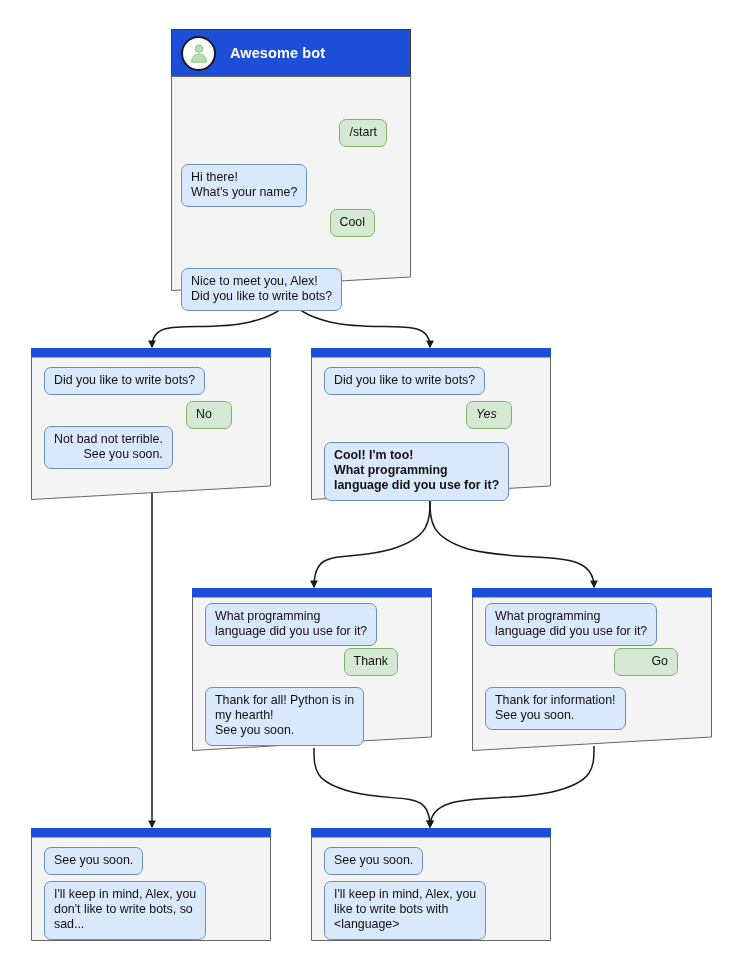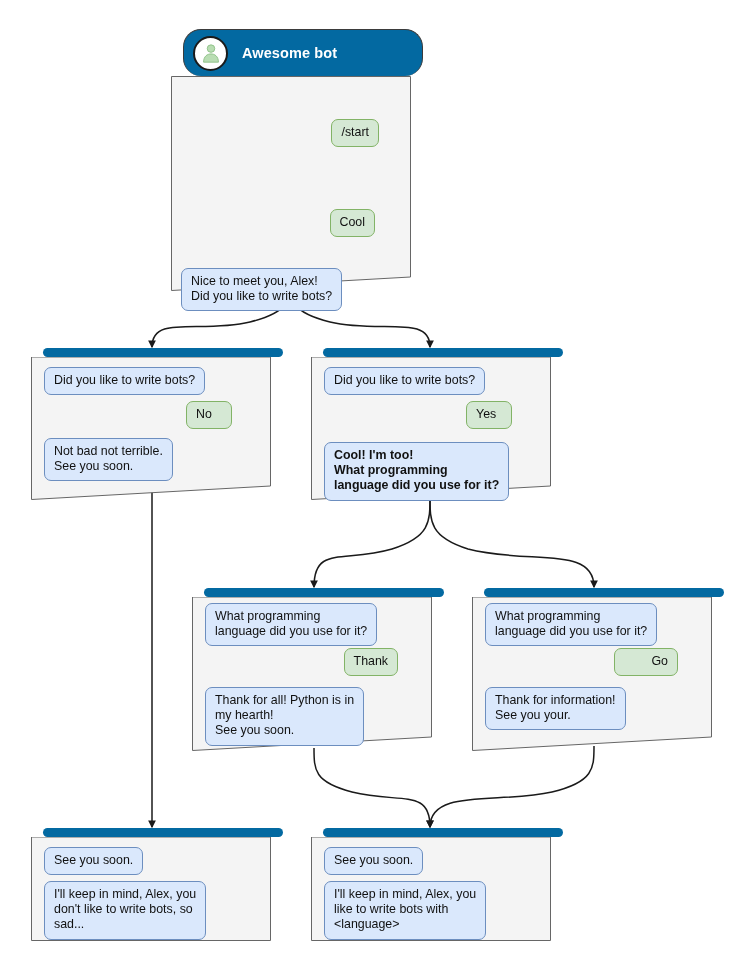--- a/index.html
+++ b/index.html
@@ -33,26 +33,25 @@
   }
 
   
   .node {
     position: absolute;
     box-sizing: border-box;
   }
 
   .node-header {
     position: absolute;
-    left: 12px;
+    left: 0;
     top: 0;
     width: 100%;
-    background: #0369a1;
-    box-sizing: border-box;
-    border-radius: 18px;
+    background: #1d4ed8;
+    box-sizing: border-box;
   }
 
   .node.root .node-header {
     height: 47px;
     display: flex;
     align-items: center;
     padding-left: 9px;
     border: 1px solid #3b3b3b;
     border-bottom: none;
   }
@@ -161,52 +160,54 @@
         </svg>
       </div>
       <div class="bot-title">Awesome bot</div>
     </div>
 
     <div class="node-body" style="top:47px; width:240px; height:215px;">
       <svg class="paper" viewBox="0 0 240 215" preserveAspectRatio="none">
         <path d="M 0.5 0.5 L 239.5 0.5 L 239.5 201 L 0.5 214.5 Z" fill="#f4f4f4" stroke="#666666" stroke-width="1"></path>
       </svg>
       <div class="bubbles">
-        <div class="bubble user" style="right:32px; top:43px;margin-left:44px;">/start</div>
+        <div class="bubble user" style="right:24px; top:43px;margin-left:44px;">/start</div>
+        <div class="bubble bot" style="left:10px; top:88px;">Hi there!
+What's your name?</div>
         <div class="bubble user" style="right:36px; top:133px;">Cool</div>
         <div class="bubble bot" style="left:10px; top:176px;margin-top:16px;">Nice to meet you, Alex!
 Did you like to write bots?</div>
       </div>
     </div>
   </div>
 
   <div class="node sub" style="left:31px; top:348px; width:240px; height:152px;">
     <div class="node-header"></div>
     <div class="node-body" style="top:9px; width:240px; height:143px;">
       <svg class="paper" viewBox="0 0 240 143" preserveAspectRatio="none">
         <path d="M 0.5 0 L 239.5 0 L 239.5 129 L 0.5 142.5 Z" fill="#f4f4f4" stroke="#666666" stroke-width="1"></path>
       </svg>
       <div class="bubbles">
         <div class="bubble bot" style="left:13px; top:10px;">Did you like to write bots?</div>
         <div class="bubble user" style="right:39px; top:44px; min-width:46px;">No</div>
-        <div class="bubble bot" style="left:13px; top:81px;">Not bad not terrible.
+        <div class="bubble bot" style="left:13px; top:69px;text-align:right;">Not bad not terrible.
 See you soon.</div>
       </div>
     </div>
   </div>
 
   <div class="node sub" style="left:311px; top:348px; width:240px; height:152px;">
     <div class="node-header"></div>
     <div class="node-body" style="top:9px; width:240px; height:143px;">
       <svg class="paper" viewBox="0 0 240 143" preserveAspectRatio="none">
         <path d="M 0.5 0 L 239.5 0 L 239.5 129 L 0.5 142.5 Z" fill="#f4f4f4" stroke="#666666" stroke-width="1"></path>
       </svg>
       <div class="bubbles">
         <div class="bubble bot" style="left:13px; top:10px;">Did you like to write bots?</div>
-        <div class="bubble user" style="right:39px; top:44px; min-width:46px;">Yes</div>
+        <div class="bubble user" style="right:39px; top:44px; min-width:46px;font-style:italic;">Yes</div>
         <div class="bubble bot" style="left:13px; top:85px;font-weight:bold;">Cool! I'm too!
 What programming
 language did you use for it?</div>
       </div>
     </div>
   </div>
 
   <div class="node sub" style="left:192px; top:588px; width:240px; height:163px;">
     <div class="node-header"></div>
     <div class="node-body" style="top:9px; width:240px; height:154px;">
@@ -228,21 +229,21 @@
     <div class="node-header"></div>
     <div class="node-body" style="top:9px; width:240px; height:154px;">
       <svg class="paper" viewBox="0 0 240 154" preserveAspectRatio="none">
         <path d="M 0.5 0 L 239.5 0 L 239.5 140 L 0.5 153.5 Z" fill="#f4f4f4" stroke="#666666" stroke-width="1"></path>
       </svg>
       <div class="bubbles">
         <div class="bubble bot" style="left:13px; top:6px;">What programming
 language did you use for it?</div>
         <div class="bubble user" style="right:34px; top:51px; min-width:40px;padding-left:36px;">Go</div>
         <div class="bubble bot" style="left:13px; top:90px;">Thank for information!
-See you your.</div>
+See you soon.</div>
       </div>
     </div>
   </div>
 
   <div class="node sub" style="left:31px; top:828px; width:240px; height:113px;">
     <div class="node-header"></div>
     <div class="node-body" style="top:9px; width:240px; height:104px;">
       <svg class="paper" viewBox="0 0 240 104" preserveAspectRatio="none">
         <path d="M 0.5 0 L 239.5 0 L 239.5 103.5 L 0.5 103.5 Z" fill="#f4f4f4" stroke="#666666" stroke-width="1"></path>
       </svg>

